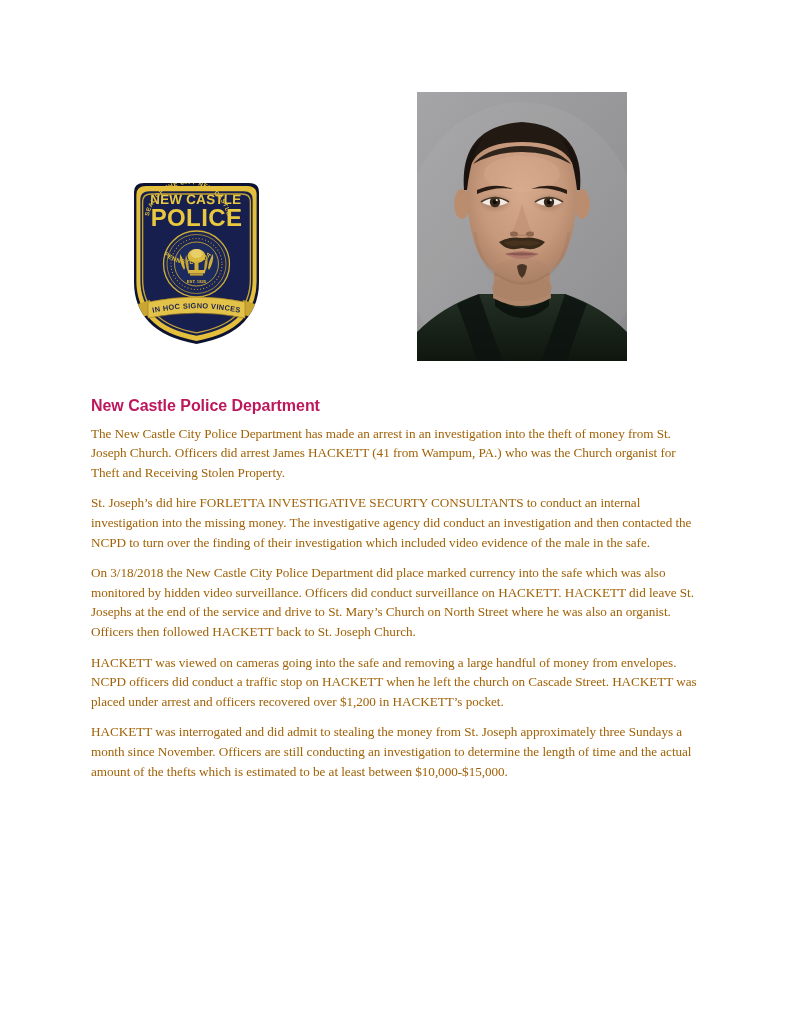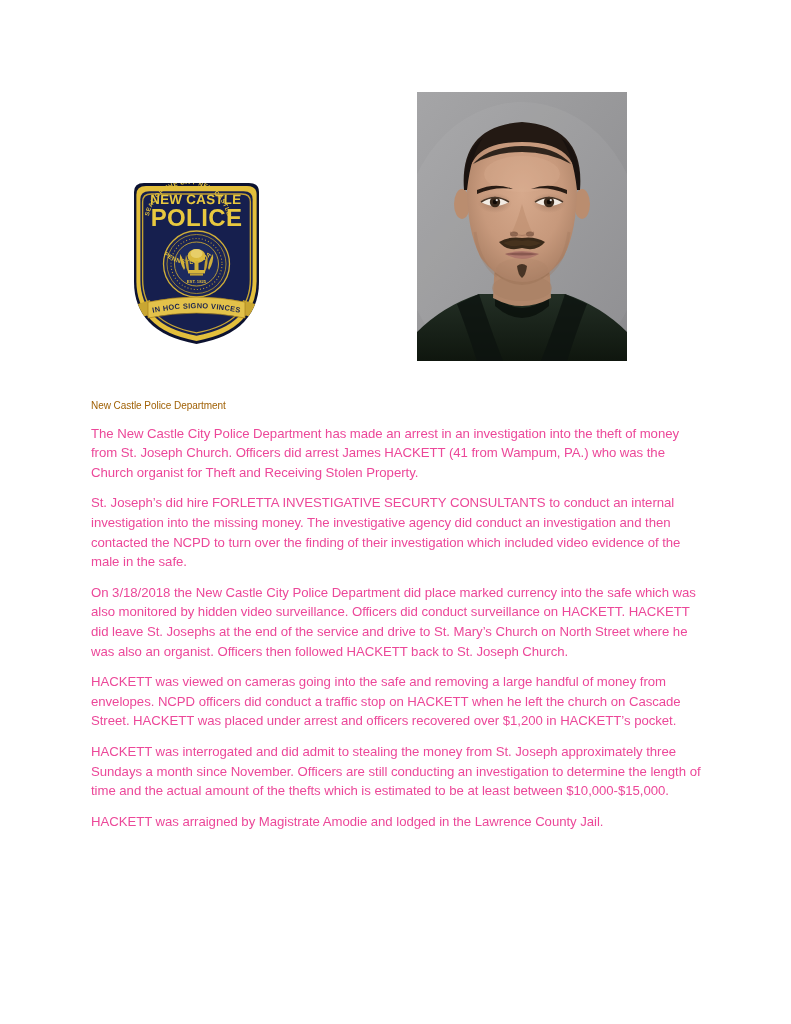--- a/index.html
+++ b/index.html
@@ -56,33 +56,35 @@
   .mug-svg { display: block; width: 210px; height: 269px; }
 
   
   .doc-body {
     position: absolute;
     left: 91px;
     top: 396px;
     width: 611px;
   }
   .line {
-    font-size: 10px;
+    font-size: 16px;
     line-height: 19.6px;
     margin: 0 0 8px 0;
     letter-spacing: -0.05px;
-    color: #a16207;
+    color: #be185d;
+    font-weight: bold;
   }
   .para {
     font-size: 13.2px;
     line-height: 19.6px;
     margin: 0 0 11px 0;
     letter-spacing: -0.05px;
     text-align: left;
-    color: #ec4899;
+    color: #a16207;
+    font-family: Liberation Serif, serif;
   }
   .hdr-line { margin-bottom: 8px; }
   .hdr-line:last-of-type { margin-bottom: 11px; }
 </style>
 </head>
 <body>
 
 <div class="page">
 
   <div class="media-band">
@@ -262,16 +264,15 @@
 
 
     <p class="para">St. Joseph’s did hire FORLETTA INVESTIGATIVE SECURTY CONSULTANTS to conduct an internal investigation into the missing money. The investigative agency did conduct an investigation and then contacted the NCPD to turn over the finding of their investigation which included video evidence of the male in the safe.</p>
 
     <p class="para">On 3/18/2018 the New Castle City Police Department did place marked currency into the safe which was also monitored by hidden video surveillance. Officers did conduct surveillance on HACKETT. HACKETT did leave St. Josephs at the end of the service and drive to St. Mary’s Church on North Street where he was also an organist. Officers then followed HACKETT back to St. Joseph Church.</p>
 
     <p class="para">HACKETT was viewed on cameras going into the safe and removing a large handful of money from envelopes. NCPD officers did conduct a traffic stop on HACKETT when he left the church on Cascade Street. HACKETT was placed under arrest and officers recovered over $1,200 in HACKETT’s pocket.</p>
 
     <p class="para">HACKETT was interrogated and did admit to stealing the money from St. Joseph approximately three Sundays a month since November. Officers are still conducting an investigation to determine the length of time and the actual amount of the thefts which is estimated to be at least between $10,000-$15,000.</p>
 
-    <p class="para">HACKETT was arraigned by Magistrate Amodie and lodged in the Lawrence County Jail.</p>
 
   </div>
 </div>
 
 </body></html>

